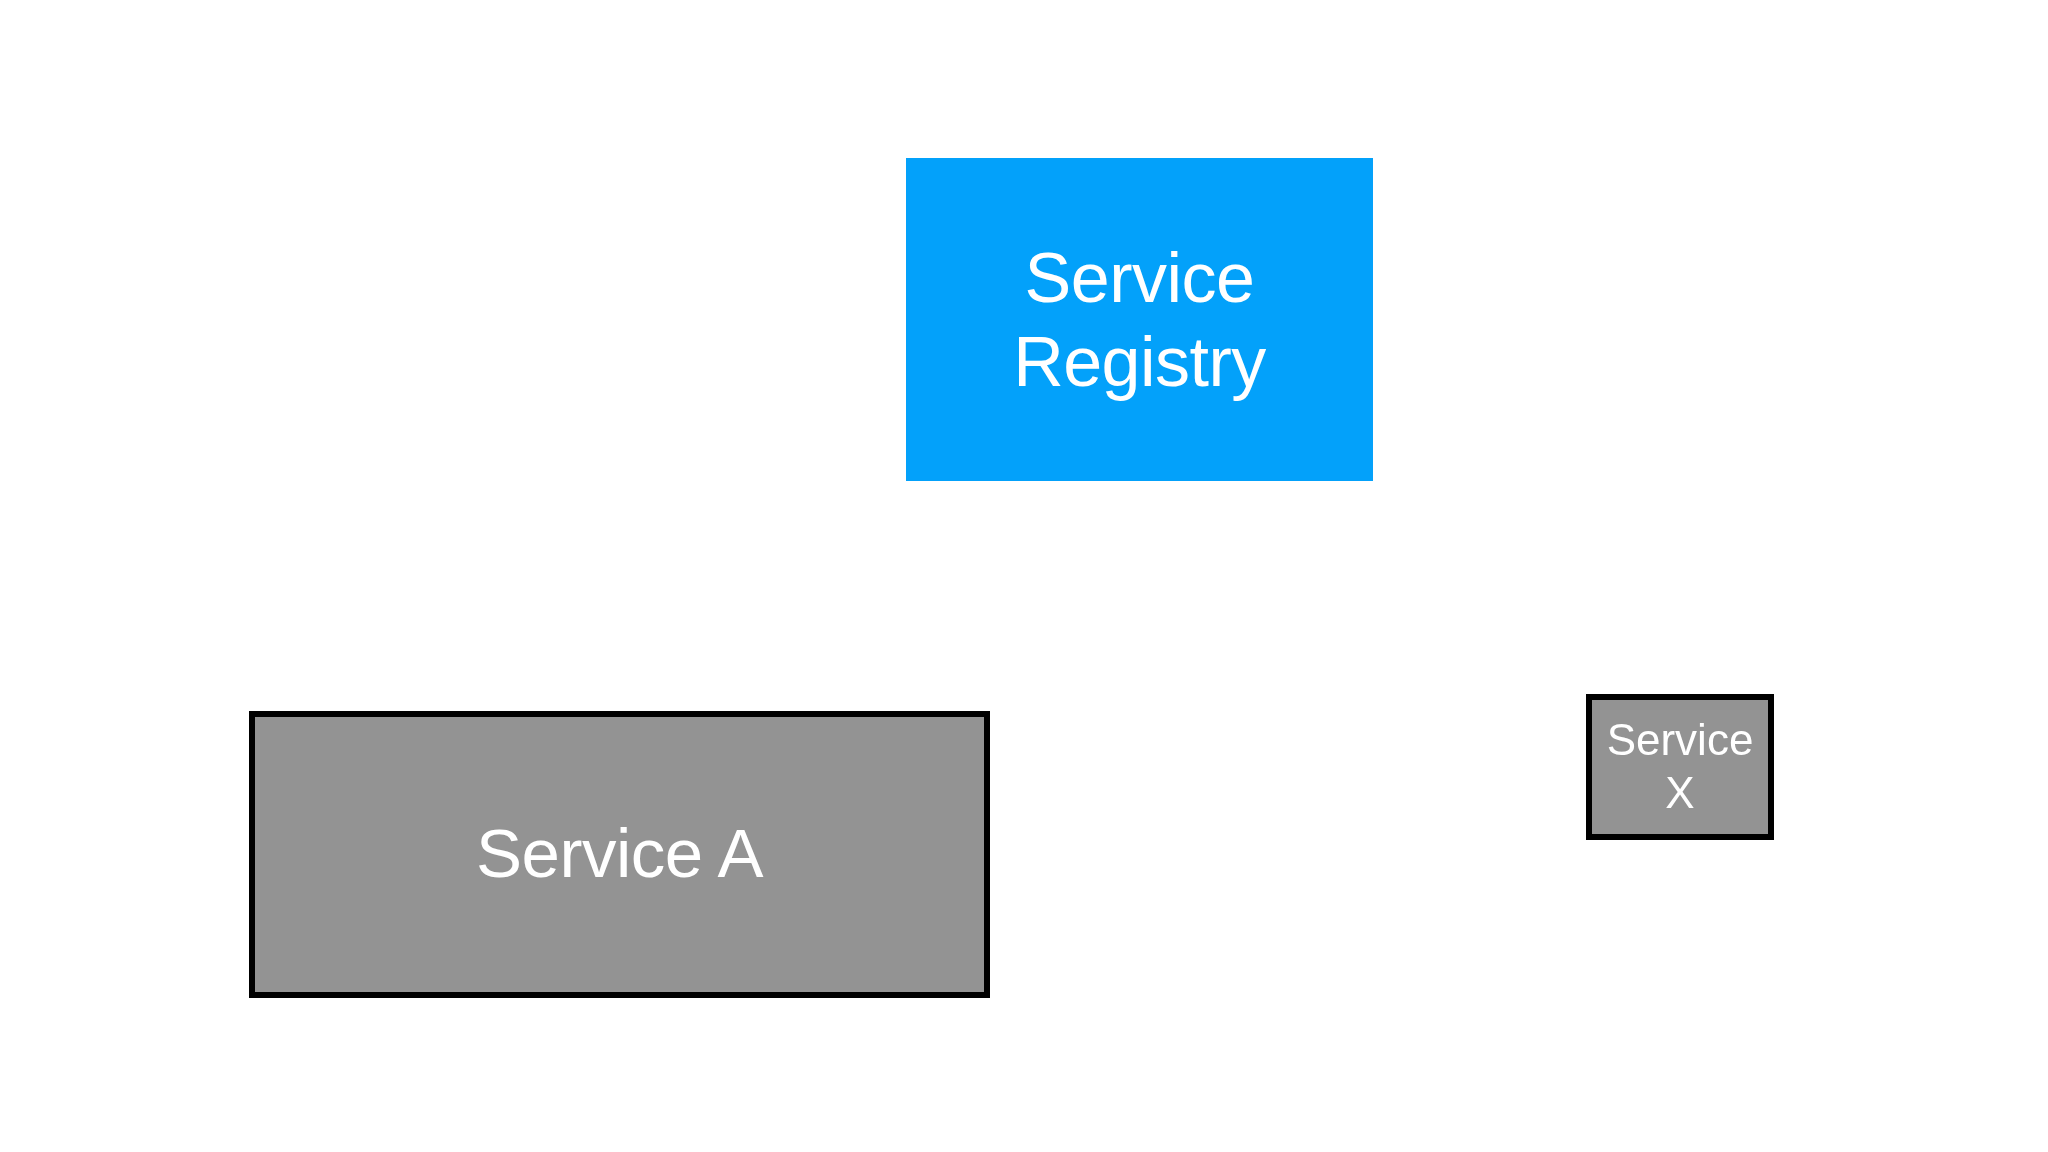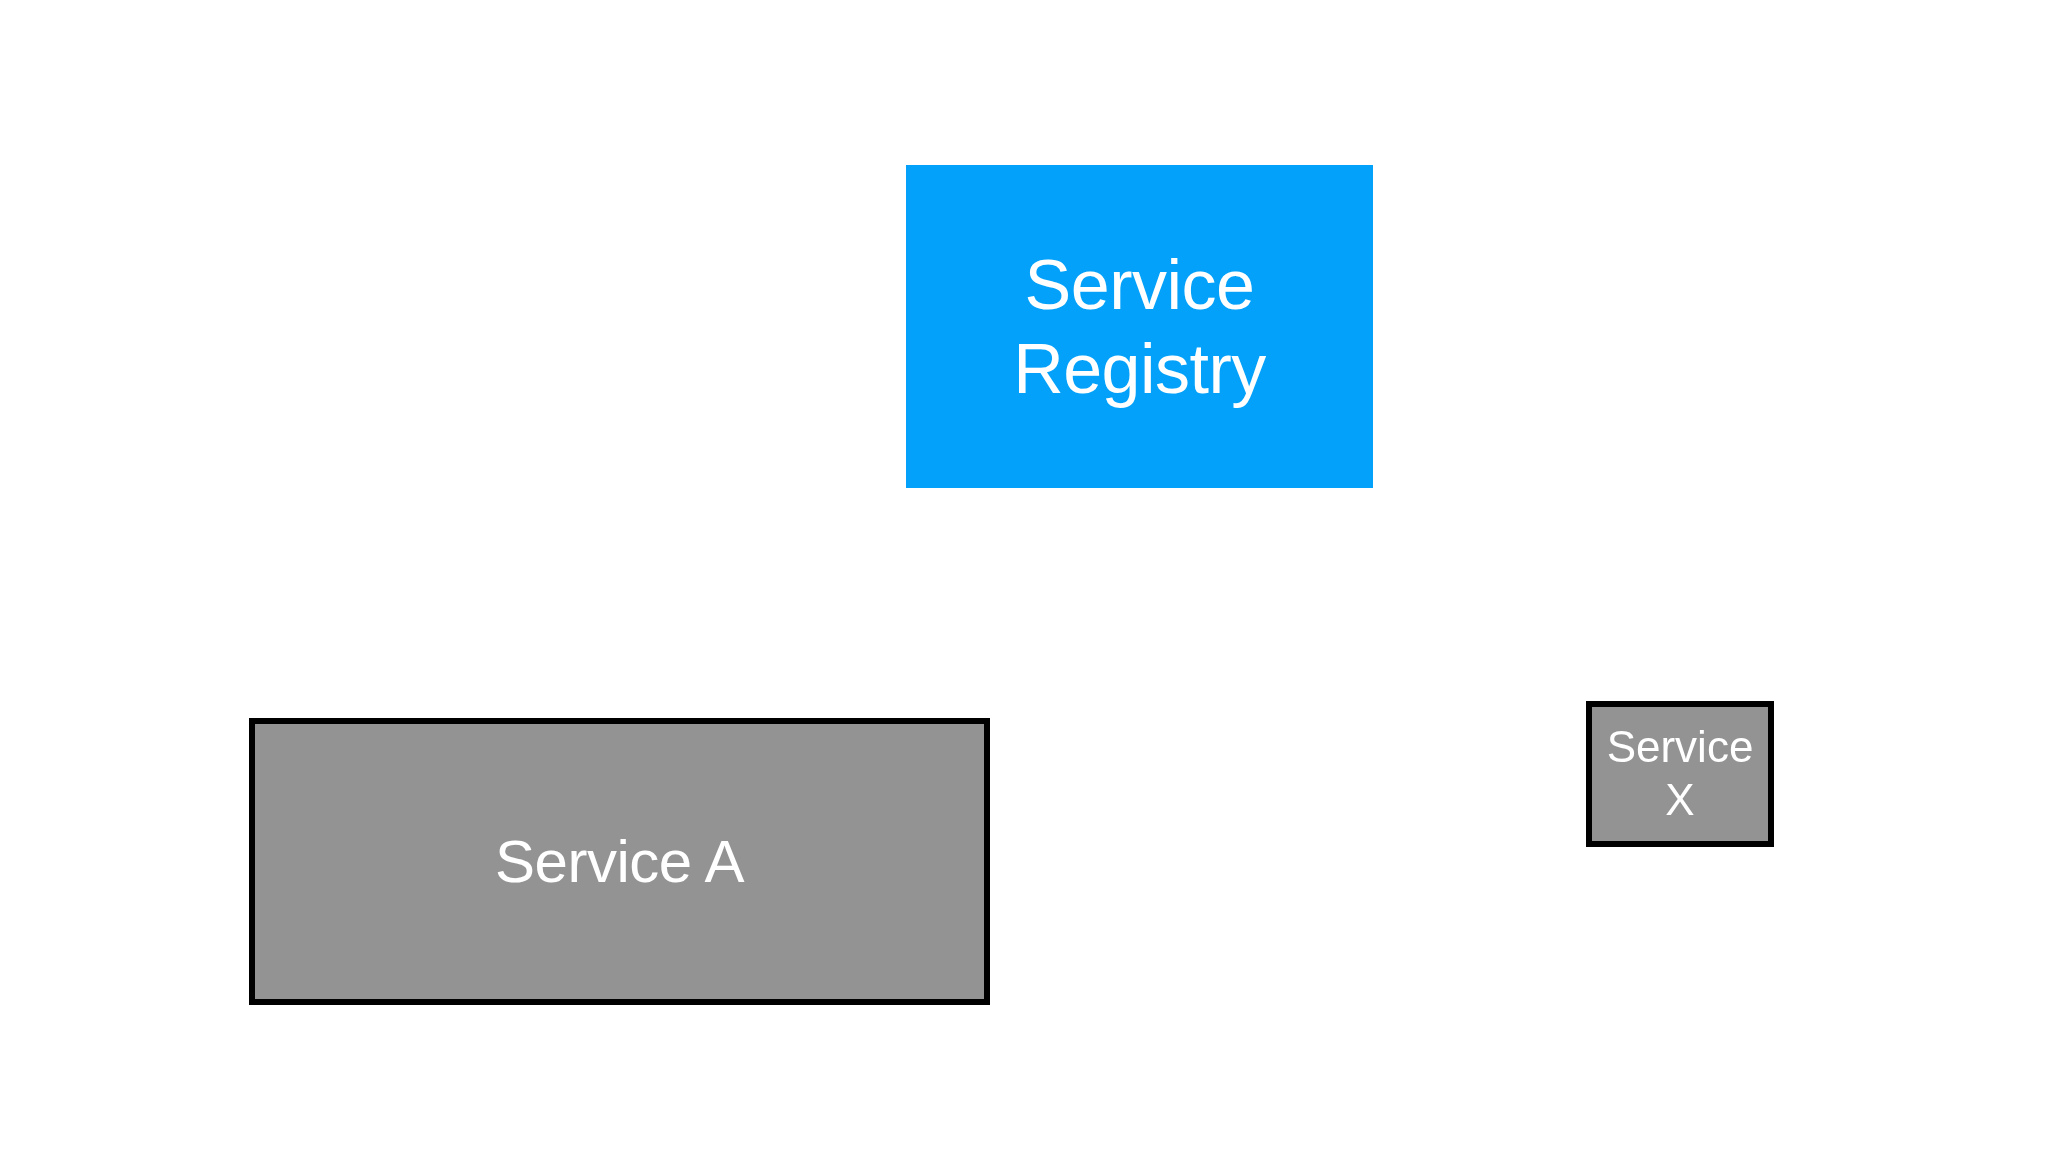--- a/index.html
+++ b/index.html
@@ -10,21 +10,20 @@
     width: 2048px;
     height: 1152px;
     position: relative;
     overflow: hidden;
     background: #ffffff;
     font-family: "Liberation Sans", sans-serif;
   }
   .canvas {
     position: absolute;
     inset: 0;
-    margin-top: 7px;
   }
   .node {
     position: absolute;
     display: flex;
     align-items: center;
     justify-content: center;
     text-align: center;
     box-sizing: border-box;
   }
   .node .label {
@@ -44,21 +43,21 @@
     font-size: 70px;
   }
   #node-service-a {
     left: 249px;
     top: 711px;
     width: 741px;
     height: 287px;
     border: 6px solid #000000;
   }
   #node-service-a .label {
-    font-size: 60px;
+    font-size: 69px;
   }
   #node-service-x {
     left: 1586px;
     top: 694px;
     width: 188px;
     height: 146px;
     border: 6px solid #000000;
   }
   #node-service-x .label {
     font-size: 44px;

